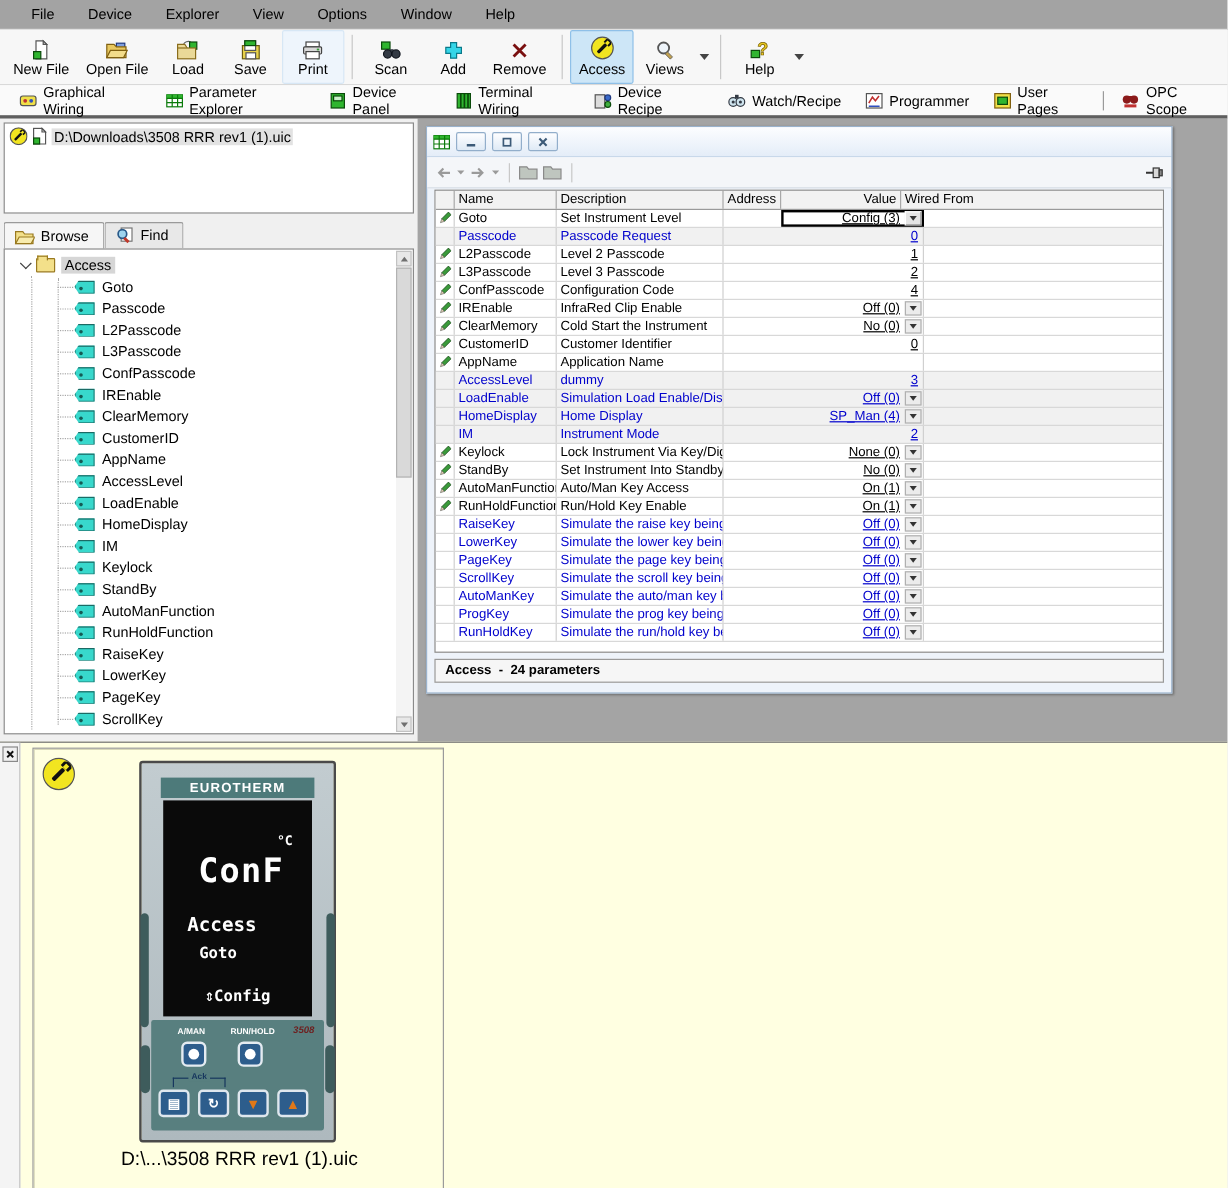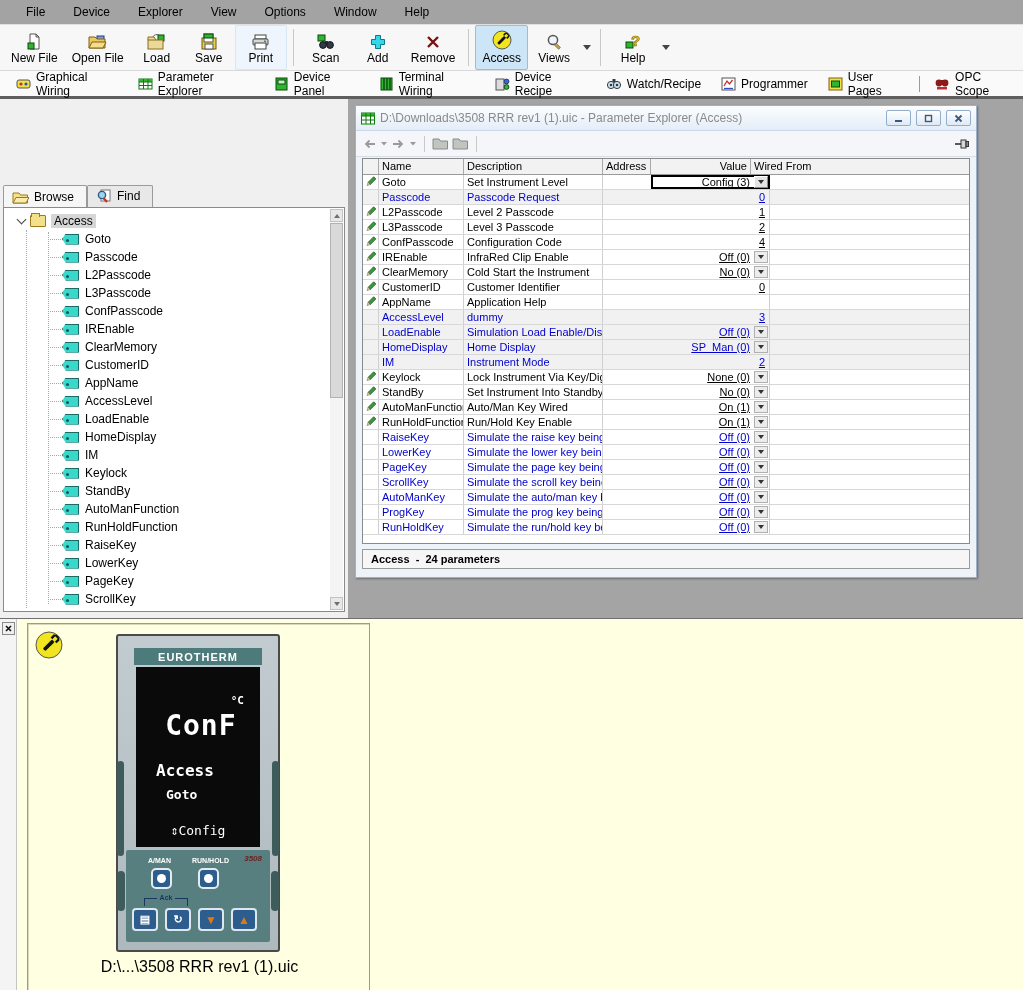--- a/index.html
+++ b/index.html
@@ -137,21 +137,21 @@
   .grip2.left { left:-1px; } .grip2.right { right:-1px; }
 
   #brand-band { position:absolute; left:16px; top:12px; width:128px; height:17px; background:#4d7a7a;
     color:#fff; font-weight:bold; font-size:11px; letter-spacing:1px; display:flex; align-items:center; justify-content:center; }
   #lcd { position:absolute; left:18px; top:31px; width:124px; height:180px; background:#0a0a0a; color:#fff;
     font-family:"DejaVu Sans Mono", monospace; }
   #lcd-units { position:absolute; right:16px; top:27px; font-size:11px; font-weight:bold; }
   #lcd-line1 { position:absolute; left:50%; transform:translateX(-46%); top:42px; font-size:28px; font-weight:bold; letter-spacing:1px; }
   #lcd-line2 { position:absolute; left:20px; top:94px; font-size:16px; font-weight:bold; }
   #lcd-line3 { position:absolute; left:30px; top:120px; font-size:13px; font-weight:bold; }
-  #lcd-line4 { position:absolute; left:50%; transform:translateX(-50%); top:156px; font-size:13px; font-weight:normal; white-space:nowrap; }
+  #lcd-line4 { position:absolute; left:50%; transform:translateX(-50%); top:156px; font-size:13px; font-weight:bold; white-space:nowrap; }
 
   #keypad { position:absolute; left:8px; top:214px; width:144px; height:92px; background:#587f7f; border-radius:2px; }
   .kp-label { position:absolute; color:#fff; font-size:7px; font-weight:bold; top:7px; }
   #lbl-aman { left:22px; } #lbl-runhold { left:66px; }
   #lbl-model { position:absolute; right:8px; top:4px; color:#6e1f1f; font-size:8px; font-weight:bold; font-style:italic; }
   .roundbtn { position:absolute; top:18px; width:21px; height:21px; background:#2d5d8c;
     border:2px solid #e4ebf1; border-radius:5px; display:flex; align-items:center; justify-content:center; }
   #btn-aman { left:25px; } #btn-runhold { left:72px; }
   .roundbtn .dot { width:9px; height:9px; background:#fff; border-radius:50%; }
   #ack-bracket { position:absolute; left:18px; top:48px; width:44px; height:8px;
@@ -399,20 +399,42 @@
           <rect x="3" y="10" width="10" height="2.5" fill="#c03030"></rect>
         </svg>
       </span>
     <span>OPC Scope</span>
   </div>
 </div>
 
 <div id="main">
 
   <div id="left-panel">
+    <div id="file-list">
+      <div class="file-item">
+        <span>
+          <svg width="15" height="15">
+              <circle cx="7.5" cy="7.5" r="7" fill="#f2e520" stroke="#555"></circle>
+              <g transform="rotate(45 7.5 7.5)">
+                <rect x="6.5" y="4" width="2" height="8" rx="0.8" fill="#111"></rect>
+                <path d="M5.2 1.8 a3 3 0 0 1 4.6 0 v2.2 h-4.6 z" fill="#111"></path>
+                <rect x="6.5" y="1.8" width="2" height="2.2" fill="#f2e520"></rect>
+              </g>
+            </svg>
+        </span>
+        <span>
+          <svg width="12" height="15">
+              <path d="M1 1 h7 l3 3 v10 h-10 z" fill="#fff" stroke="#555"></path>
+              <path d="M8 1 l3 3 h-3 z" fill="#ddd" stroke="#555"></path>
+              <rect x="1" y="9" width="5" height="5" fill="#2fb52f" stroke="#0a4a0a"></rect>
+            </svg>
+        </span>
+        <span class="fname">D:\Downloads\3508 RRR rev1 (1).uic</span>
+      </div>
+    </div>
 
     <div id="panel-tabs">
       <div class="ptab active">
         <span>
             <svg width="17" height="13">
               <path d="M1 4 v-2 h6 l1.5 2 h7 v8 h-14.5 z" fill="#f3e08a" stroke="#9a7a20"></path>
               <path d="M1 12 l3-5.5 h13 l-3 5.5 z" fill="#f8ecae" stroke="#9a7a20"></path>
             </svg>
           </span>
         <span>Browse</span>
@@ -560,21 +582,20 @@
   <div id="mdi">
     <div id="param-window">
       <div id="pw-titlebar">
         <span>
             <svg width="14" height="13">
               <rect x="0.5" y="1" width="13" height="11" fill="#fff" stroke="#0a7a0a"></rect>
               <rect x="0.5" y="1" width="13" height="3" fill="#2fb52f"></rect>
               <path d="M0.5 4 h13 M0.5 8 h13 M5 1 v11 M9.5 1 v11" stroke="#0a7a0a"></path>
             </svg>
           </span>
-        <span id="pw-title">D:\Downloads\3508 RRR rev1 (1).uic - Parameter Explorer (Access)</span>
         <span class="winbtn">
             <svg width="9" height="9">
               <line x1="1" y1="7" x2="8" y2="7" stroke="#3c5a78" stroke-width="2"></line>
             </svg>
           </span>
         <span class="winbtn">
             <svg width="9" height="9">
               <rect x="1.5" y="1.5" width="6" height="6" fill="none" stroke="#3c5a78" stroke-width="1.4"></rect>
             </svg>
           </span>
@@ -624,21 +645,21 @@
               <rect x="12" y="4.5" width="2.5" height="5" fill="#888" stroke="#333"></rect>
             </svg>
           </span>
       </div>
 
       <div id="pw-table">
         <div class="thead">
           <div class="hc" style="width:16px;"></div>
           <div class="hc" style="width:85px;">Name</div>
           <div class="hc" style="width:139px;">Description</div>
-          <div class="hc" style="width:48px; text-align:left;">Address</div>
+          <div class="hc" style="width:48px; text-align:center;">Address</div>
           <div class="hc" style="width:100px; text-align:right;">Value</div>
           <div class="hc" style="flex:1; border-right:none;">Wired From</div>
         </div>
 
           <div class="trow">
             <div class="tc c-icon">
               <svg width="11" height="12" viewBox="0 0 12 12">
                 <g transform="rotate(45 6 6)">
                   <rect x="4.4" y="-0.5" width="3.4" height="8.5" fill="#3a9a3a" stroke="#1c4d1c" stroke-width="0.7"></rect>
                   <path d="M4.4 8 h3.4 l-1.7 3.4 z" fill="#e0d0b0" stroke="#555" stroke-width="0.5"></path>
@@ -792,21 +813,21 @@
           <div class="trow">
             <div class="tc c-icon">
               <svg width="11" height="12" viewBox="0 0 12 12">
                 <g transform="rotate(45 6 6)">
                   <rect x="4.4" y="-0.5" width="3.4" height="8.5" fill="#3a9a3a" stroke="#1c4d1c" stroke-width="0.7"></rect>
                   <path d="M4.4 8 h3.4 l-1.7 3.4 z" fill="#e0d0b0" stroke="#555" stroke-width="0.5"></path>
                 </g>
               </svg>
             </div>
             <div class="tc c-name">AppName</div>
-            <div class="tc c-desc">Application Help</div>
+            <div class="tc c-desc">Application Name</div>
             <div class="tc c-addr"></div>
             <div class="tc c-val">
               <span></span>
               
             </div>
             <div class="tc c-wired"></div>
           </div>
 
           <div class="trow shaded blue">
             <div class="tc c-icon">
@@ -839,21 +860,21 @@
           </div>
 
           <div class="trow shaded blue">
             <div class="tc c-icon">
               
             </div>
             <div class="tc c-name">HomeDisplay</div>
             <div class="tc c-desc">Home Display</div>
             <div class="tc c-addr"></div>
             <div class="tc c-val hasdd">
-              <span>SP_Man (0)</span>
+              <span>SP_Man (4)</span>
               <span class="ddbtn">
                 <span class="tri-down"></span>
               </span>
             </div>
             <div class="tc c-wired"></div>
           </div>
 
           <div class="trow shaded blue">
             <div class="tc c-icon">
               
@@ -913,21 +934,21 @@
           <div class="trow">
             <div class="tc c-icon">
               <svg width="11" height="12" viewBox="0 0 12 12">
                 <g transform="rotate(45 6 6)">
                   <rect x="4.4" y="-0.5" width="3.4" height="8.5" fill="#3a9a3a" stroke="#1c4d1c" stroke-width="0.7"></rect>
                   <path d="M4.4 8 h3.4 l-1.7 3.4 z" fill="#e0d0b0" stroke="#555" stroke-width="0.5"></path>
                 </g>
               </svg>
             </div>
             <div class="tc c-name">AutoManFunction</div>
-            <div class="tc c-desc">Auto/Man Key Wired</div>
+            <div class="tc c-desc">Auto/Man Key Access</div>
             <div class="tc c-addr"></div>
             <div class="tc c-val hasdd">
               <span>On (1)</span>
               <span class="ddbtn">
                 <span class="tri-down"></span>
               </span>
             </div>
             <div class="tc c-wired"></div>
           </div>
 

